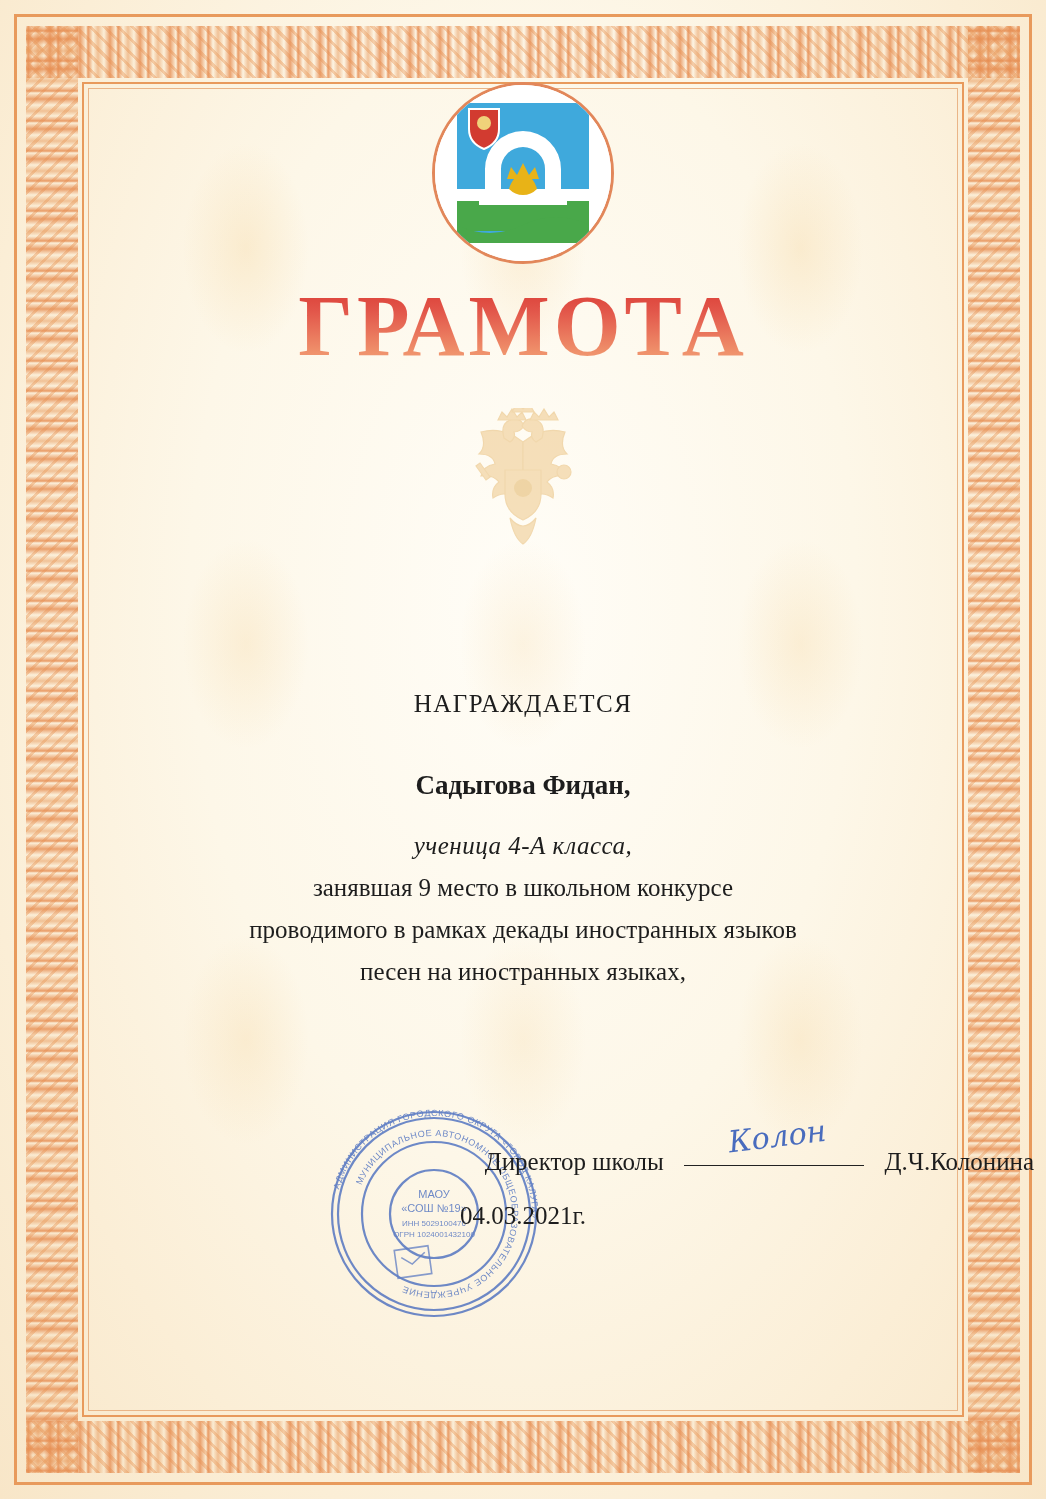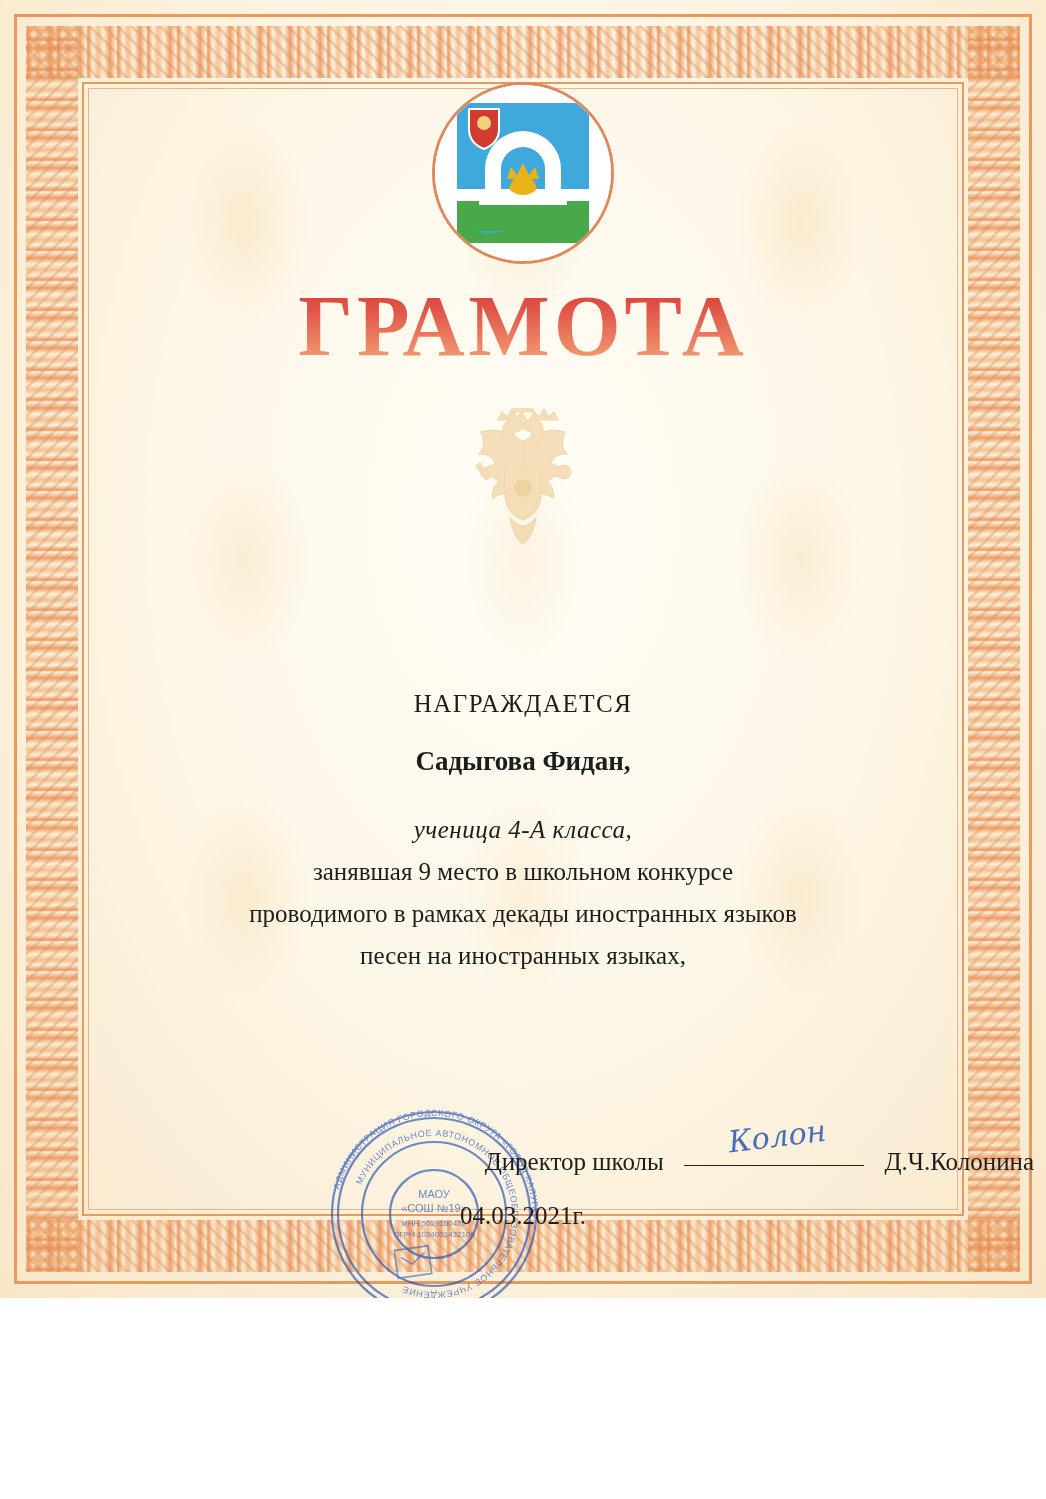--- a/index.html
+++ b/index.html
@@ -6,21 +6,21 @@
     margin: 0;
     padding: 0;
     background: #ffffff;
   }
   body {
     font-family: "Liberation Serif", serif;
   }
   .certificate {
     position: relative;
     width: 1046px;
-    height: 1298px;
+    height: 1499px;
     overflow: hidden;
     background:
       radial-gradient(ellipse at 50% 40%, #fffdf7 0%, #fdf7e8 45%, #fbeed6 75%, #f8e6c8 100%);
   }
   
   .border-outer {
     position: absolute;
     left: 14px; top: 14px; right: 14px; bottom: 14px;
     border: 3px solid #e89a5c;
     box-sizing: border-box;
@@ -145,26 +145,26 @@
     position: absolute;
     left: 110px;
     right: 110px;
     top: 690px;
     text-align: center;
     color: #1d1d1d;
   }
   .awarded-label {
     font-size: 25px;
     letter-spacing: 1.5px;
-    margin-bottom: 28px;
+    margin-bottom: 52px;
   }
   .recipient {
     font-size: 27px;
     font-weight: bold;
-    margin-bottom: 32px;
+    margin-bottom: 24px;
   }
   .line {
     font-size: 25px;
     line-height: 42px;
   }
   .line-1 { letter-spacing: 0.5px; font-style: italic; }
 
   
   .sig-row {
     position: absolute;

